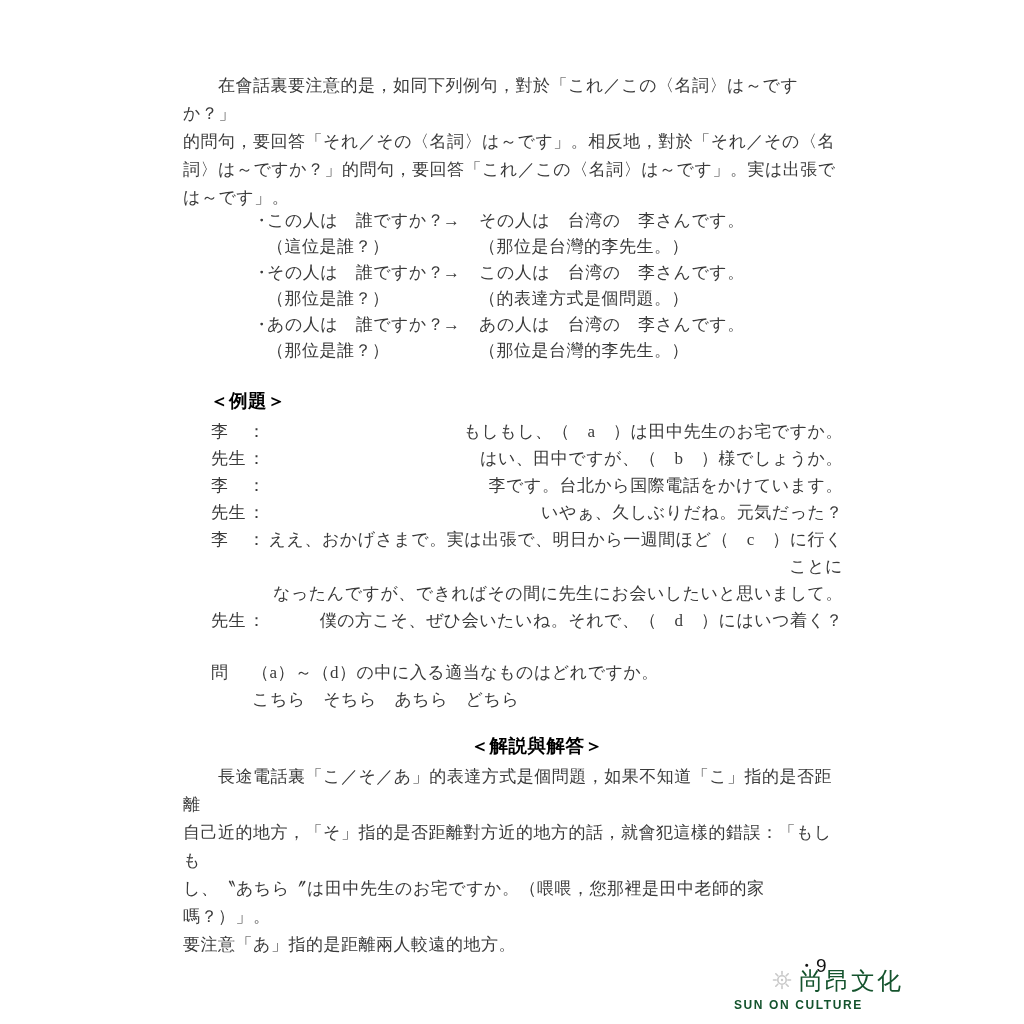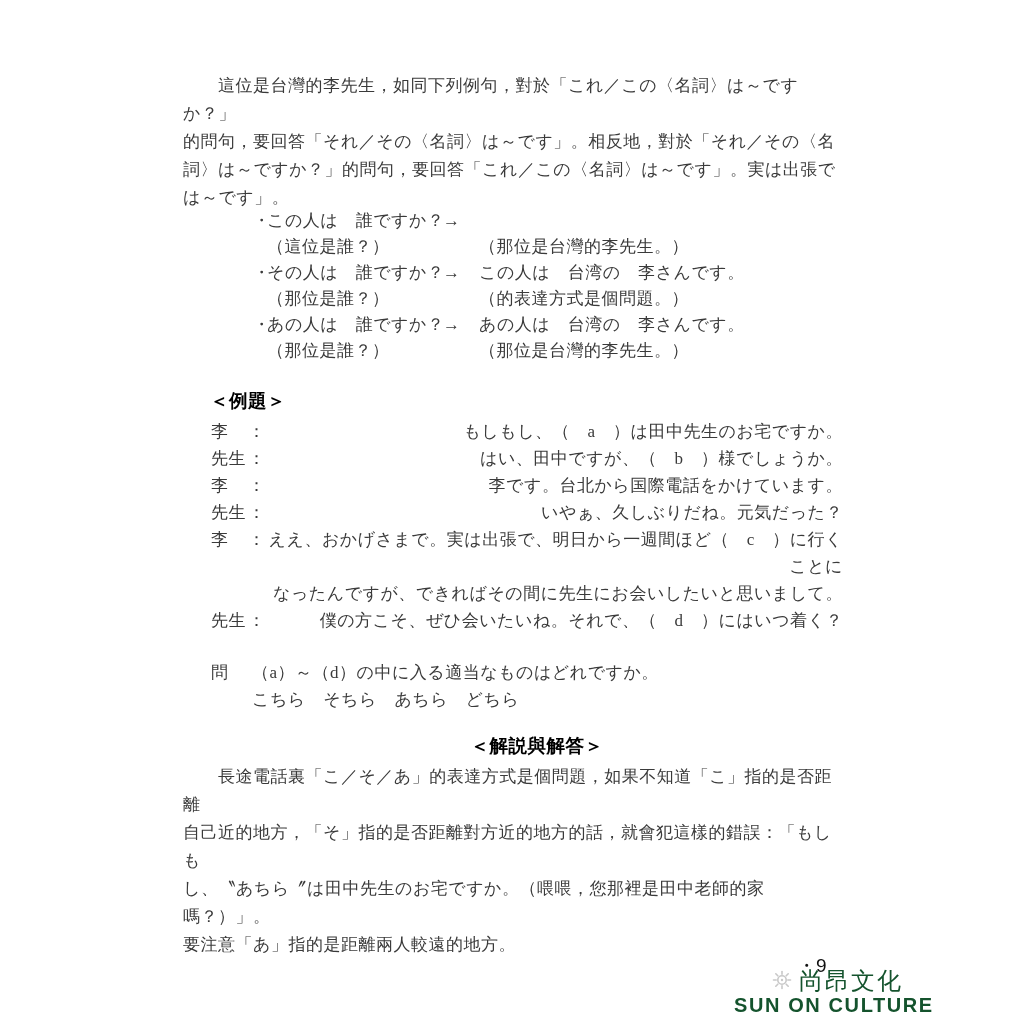--- a/index.html
+++ b/index.html
@@ -93,51 +93,52 @@
   }
   .logo-cn {
     font-size: 24px;
     letter-spacing: 2px;
     line-height: 26px;
     white-space: nowrap;
   }
   .sun-icon { margin-right: 4px; flex: 0 0 auto; }
   .logo-en {
     font-family: "Liberation Sans", sans-serif;
-    font-size: 20px;
+    font-size: 12px;
     font-weight: bold;
     letter-spacing: 1.6px;
     line-height: 18px;
     white-space: nowrap;
   }
 </style>
 </head>
 <body>
 
 <div class="page">
   <div class="content">
 
     <div class="para">
 
-        <div class="line">　　這位是台灣的李先生，如同下列例句，對於「これ／この〈名詞〉は～ですか？」</div>
+        <div class="line">　　在會話裏要注意的是，如同下列例句，對於「これ／この〈名詞〉は～ですか？」</div>
 
         <div class="line">的問句，要回答「それ／その〈名詞〉は～です」。相反地，對於「それ／その〈名</div>
 
         <div class="line">詞〉は～ですか？」的問句，要回答「これ／この〈名詞〉は～です」。実は出張で</div>
 
 
         <div class="line">は～です」。</div>
       </div>
 
     <div class="examples">
 
         <div class="ex-item">
           <span class="ex-bullet">・</span>
           <span class="ex-qjp">この人は　誰ですか？</span>
           <span class="ex-arrow">→</span>
+          <span class="ex-ajp">その人は　台湾の　李さんです。</span>
           <span class="ex-qcn">（這位是誰？）</span>
           <span class="ex-acn">（那位是台灣的李先生。）</span>
         </div>
 
         <div class="ex-item">
           <span class="ex-bullet">・</span>
           <span class="ex-qjp">その人は　誰ですか？</span>
           <span class="ex-arrow">→</span>
           <span class="ex-ajp">この人は　台湾の　李さんです。</span>
           <span class="ex-qcn">（那位是誰？）</span>

